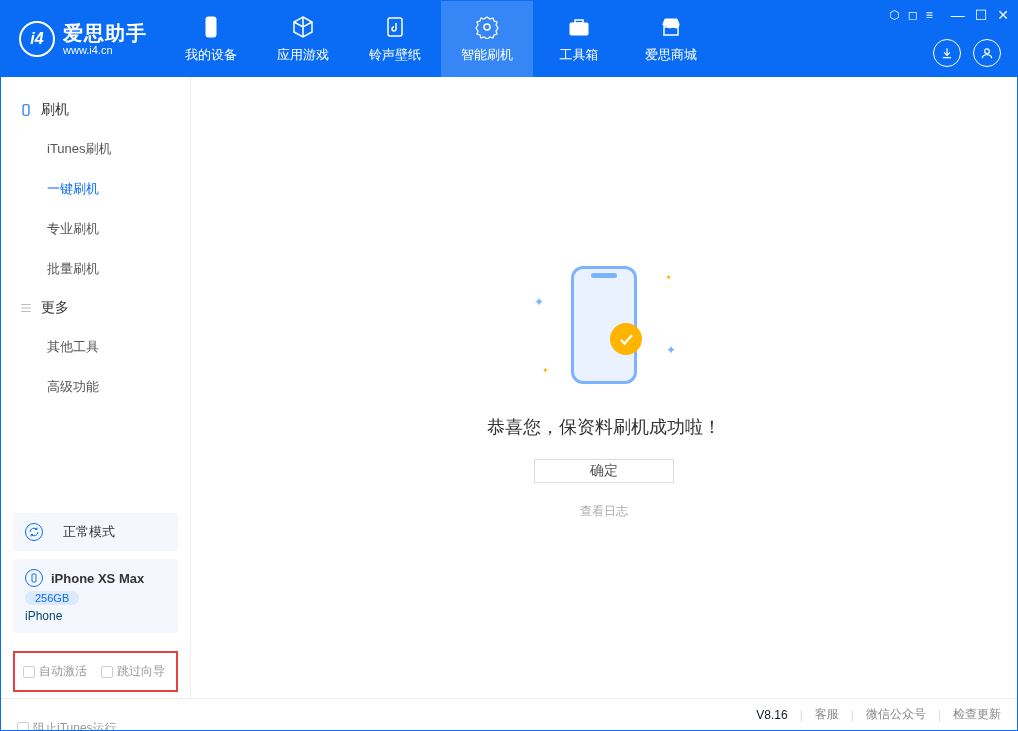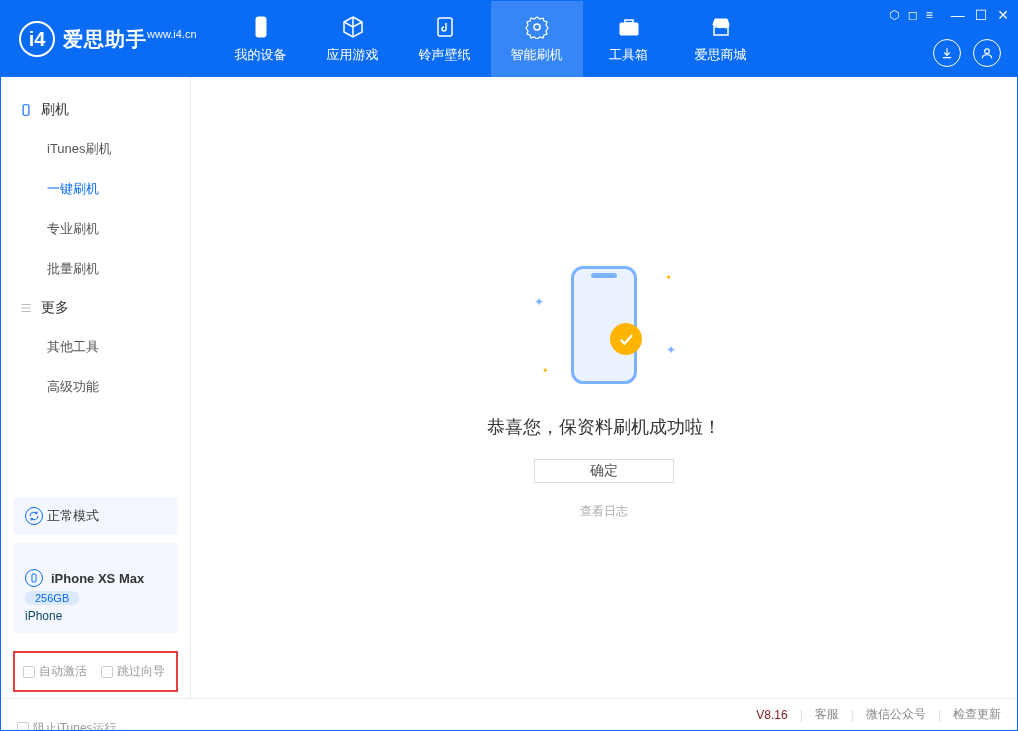--- a/index.html
+++ b/index.html
@@ -1,22 +1,22 @@
 <!DOCTYPE html>
 <html><head>
 <meta charset="utf-8">
 <style>
   * { box-sizing: border-box; margin: 0; padding: 0; font-family: "Microsoft YaHei", "PingFang SC", sans-serif; }
   body { background: #e8e8e8; display: flex; align-items: center; justify-content: center; height: 100vh; }
   .window { width: 1018px; height: 731px; background: #fff; border: 1px solid #0a6cf5; display: flex; flex-direction: column; overflow: hidden; }
   
   .titlebar { height: 76px; background: linear-gradient(to bottom, #0a6cf5, #0a6cf5); display: flex; align-items: center; color: #fff; position: relative; }
   .logo { display: flex; align-items: center; padding: 0 18px 0 18px; }
-  .logo-icon { width: 36px; height: 36px; border: 2.5px solid #fff; border-radius: 50%; display: flex; align-items: center; justify-content: center; font-weight: bold; font-size: 20px; margin-right: 8px; }
-  .logo-text { display: flex; flex-direction: row; line-height: 1.1; }
+  .logo-icon { width: 36px; height: 36px; border: 2.5px solid #fff; border-radius: 50%; display: flex; align-items: center; justify-content: center; font-weight: bold; font-style: italic; font-size: 16px; margin-right: 8px; }
+  .logo-text { display: flex; flex-direction: column; line-height: 1.1; }
   .logo-top { font-size: 20px; font-weight: bold; letter-spacing: 1px; }
   .logo-bottom { font-size: 11px; opacity: .95; }
   
   .tabs { display: flex; height: 100%; }
   .tab { width: 92px; display: flex; flex-direction: column; align-items: center; justify-content: center; gap: 6px; font-size: 13px; cursor: pointer; position: relative; }
   .tab.active { background: rgba(255,255,255,.18); }
   .tab-icon { width: 26px; height: 26px; display: flex; align-items: center; justify-content: center; }
   .tab-icon svg { width: 24px; height: 24px; fill: #fff; stroke: #fff; }
   
   .winops { position: absolute; right: 8px; top: 6px; display: flex; gap: 10px; font-size: 14px; align-items: center; }
@@ -28,38 +28,38 @@
   .circ-btn svg { width: 14px; height: 14px; stroke: #fff; fill: none; stroke-width: 2; }
   
   .body { flex: 1; display: flex; min-height: 0; }
   .sidebar { width: 190px; border-right: 1px solid #ededed; display: flex; flex-direction: column; padding-top: 14px; }
   .sec-header { display: flex; align-items: center; gap: 8px; padding: 10px 18px; font-size: 14px; color: #333; font-weight: 400; }
   .sec-header svg { width: 14px; height: 14px; }
   .side-item { padding: 11px 18px 11px 46px; font-size: 13px; color: #555; cursor: pointer; }
   .side-item.active { color: #0a6cf5; }
   
   .device-panels { margin-top: auto; padding: 0 12px 10px; }
-  .panel { background: #f4f8fe; border-radius: 3px; padding: 10px 12px; margin-bottom: 8px; display: flex; align-items: center; gap: 4px; font-size: 13px; color: #333; }
+  .panel { background: #f4f8fe; border-radius: 3px; padding: 10px 12px; margin-bottom: 8px; display: flex; align-items: center; gap: 20px; font-size: 13px; color: #333; }
   .panel .dev-icon { width: 18px; height: 18px; border: 1.5px solid #0a6cf5; border-radius: 50%; display: flex; align-items: center; justify-content: center; color: #0a6cf5; font-size: 10px; }
   .panel .dev-icon svg { width:12px; height:12px; stroke:#0a6cf5; fill:none; stroke-width:2;}
   .device-info { flex-direction: column; align-items: flex-start; gap: 4px; }
-  .device-title-row { display:flex; align-items:center; gap:8px; width:100%;margin-top:16px; }
+  .device-title-row { display:flex; align-items:center; gap:8px; width:100%; }
   .device-name { font-weight: 600; color: #333; }
   .badge { background: #dbe9fd; color: #0a6cf5; border-radius: 10px; padding: 1px 10px; font-size: 11px; font-weight:500; }
   .device-sub { color: #0c4a6e; font-size: 12px; }
   
   .checks-box { margin: 0 12px 6px; border: 2px solid #e74040; padding: 10px 8px; display: flex; gap: 14px; font-size: 12px; color: #999; align-items: center; }
   .chk { display: flex; align-items: center; gap: 4px; cursor: pointer; }
   .chk .box { width: 12px; height: 12px; border: 1px solid #ccc; border-radius: 2px; }
   
   .statusbar { height: 32px; border-top: 1px solid #ededed; display: flex; align-items: center; padding: 0 16px; font-size: 12px; color: #999; }
   .statusbar .left { display: flex; align-items: center; gap: 6px; margin-top: 27px; }
   .statusbar .right { margin-left: auto; display: flex; align-items: center; gap: 12px; }
   .statusbar .sep { color: #ddd; }
-  .statusbar .ver { color: #7f1d1d; }
+  .statusbar .ver { color: #0f172a; }
   .statusbar a { color: #888; cursor: pointer; }
   
   .main { flex: 1; display: flex; flex-direction: column; align-items: center; justify-content: center; gap: 20px; }
   .phone-ill { position: relative; width: 180px; height: 140px; display:flex; align-items:center; justify-content:center; }
   .phone { width: 66px; height: 118px; border: 3px solid #7bb3ff; border-radius: 12px; background: #eaf2ff; position: relative; }
   .phone::before { content:""; position:absolute; top:4px; left:50%; transform:translateX(-50%); width:26px; height:5px; background:#7bb3ff; border-radius:3px;}
   .check-badge { position: absolute; left: 50%; margin-left: 6px; top: 50%; margin-top: -2px; width: 32px; height: 32px; background: #ffb400; border-radius: 50%; display: flex; align-items: center; justify-content: center; }
   .check-badge svg { width: 18px; height: 18px; stroke: #fff; fill: none; stroke-width: 3; }
   .sparkle { position:absolute; color:#7bb3ff; font-size:12px;}
   .sp1{left:20px; top:40px; color:#7bb3ff}

